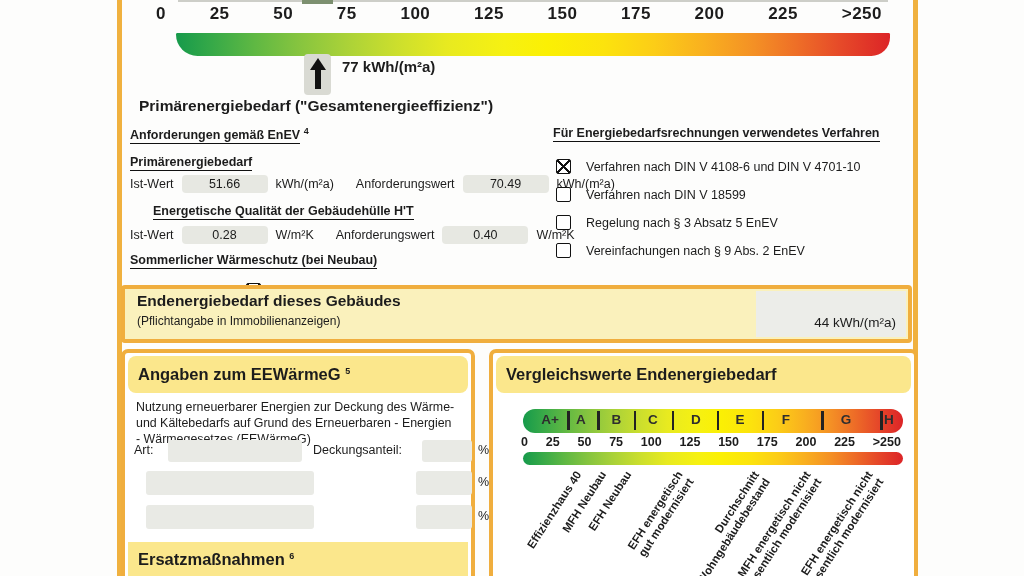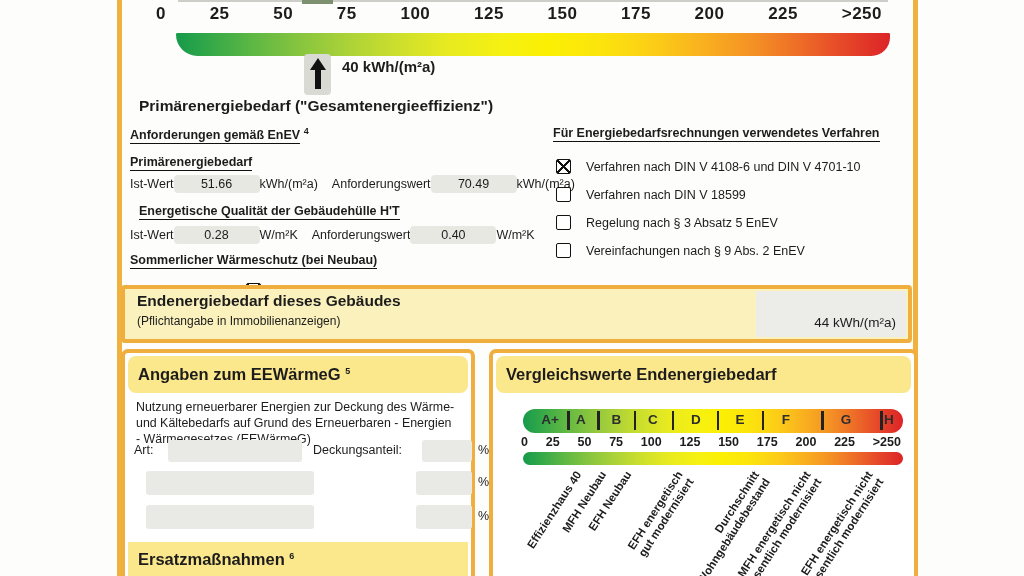--- a/index.html
+++ b/index.html
@@ -23,21 +23,21 @@
   .marker:before{content:"";position:absolute;left:50%;top:4px;transform:translateX(-50%);
                  border-left:8px solid transparent;border-right:8px solid transparent;border-bottom:12px solid #111;}
   .marker:after{content:"";position:absolute;left:50%;top:14px;transform:translateX(-50%);
                 width:6px;height:21px;background:#111;}
   .marker-label{position:absolute;left:342px;top:58px;font-weight:bold;font-size:15px;}
 
   .h1{position:absolute;left:139px;top:97px;font-weight:bold;font-size:15.5px;}
   .uhead{font-weight:bold;font-size:12.5px;text-align:right;}
   .uhead .u{border-bottom:1.6px solid #111;padding-bottom:1px;}
   .pos{position:absolute;}
-  .vrow{position:absolute;display:flex;align-items:center;font-size:12.5px;}
+  .vrow{position:absolute;display:flex;align-items:center;gap:8px;font-size:12.5px;}
   .chip{background:#E7E8E2;border-radius:4px;padding:2px 16px;min-width:54px;text-align:center;}
   .sp2{margin-left:14px;}
 
   .cb{width:13px;height:13px;border:1.6px solid #111;border-radius:2px;background:#fff;flex:none;display:inline-block;}
   .cb.checked{background:
       linear-gradient(45deg,transparent 43%,#111 45%,#111 55%,transparent 57%),
       linear-gradient(-45deg,transparent 43%,#111 45%,#111 55%,transparent 57%),#fff;}
   .opts{position:absolute;left:556px;top:158px;}
   .opt{display:flex;align-items:center;gap:15px;height:17px;margin-bottom:11px;font-size:12.5px;}
 
@@ -92,21 +92,21 @@
       <span>100</span>
       <span>125</span>
       <span>150</span>
       <span>175</span>
       <span>200</span>
       <span>225</span>
       <span>&gt;250</span>
     </div>
   <div class="bar-top gradbar"></div>
   <div class="marker"></div>
-  <div class="marker-label">40 kWh/(m²a)</div>
+  <div class="marker-label">77 kWh/(m²a)</div>
 
   <div class="h1">Primärenergiebedarf ("Gesamtenergieeffizienz")</div>
 
   <div class="pos uhead" style="left:130px;top:126px;">
     <span class="u">Anforderungen gemäß EnEV</span> <sup>4</sup>
   </div>
   <div class="pos uhead" style="left:553px;top:126px;">
     <span class="u">Für Energiebedarfsrechnungen verwendetes Verfahren</span>
   </div>
 
@@ -115,21 +115,21 @@
   </div>
   <div class="vrow" style="left:130px;top:175px;">
     <span>Ist-Wert</span>
     <span class="chip">51.66</span>
     <span>kWh/(m²a)</span>
     <span class="sp2">Anforderungswert</span>
     <span class="chip">70.49</span>
     <span>kWh/(m²a)</span>
   </div>
 
-  <div class="pos uhead" style="left:130px;top:204px;padding-left:9px;">
+  <div class="pos uhead" style="left:144px;top:204px;padding-left:9px;">
     <span class="u">Energetische Qualität der Gebäudehülle H'T</span>
   </div>
   <div class="vrow" style="left:130px;top:226px;">
     <span>Ist-Wert</span>
     <span class="chip">0.28</span>
     <span>W/m²K</span>
     <span class="sp2">Anforderungswert</span>
     <span class="chip">0.40</span>
     <span>W/m²K</span>
   </div>

